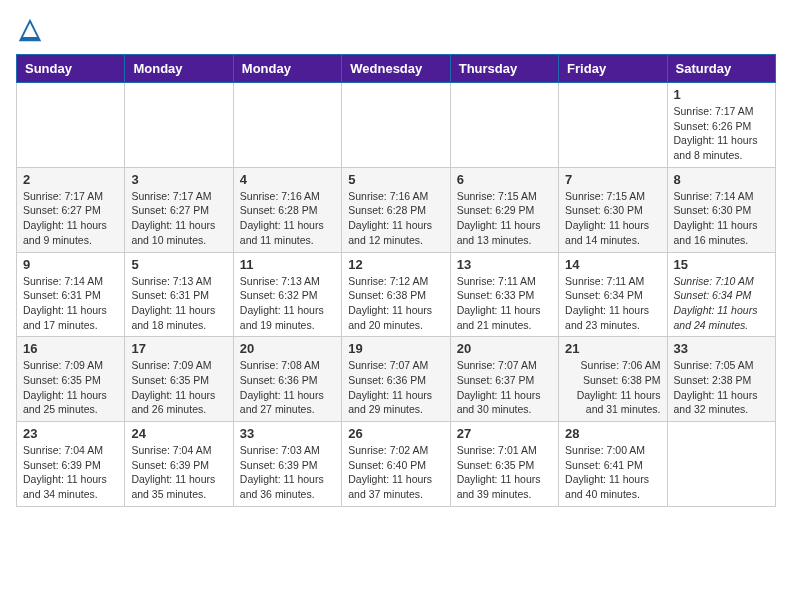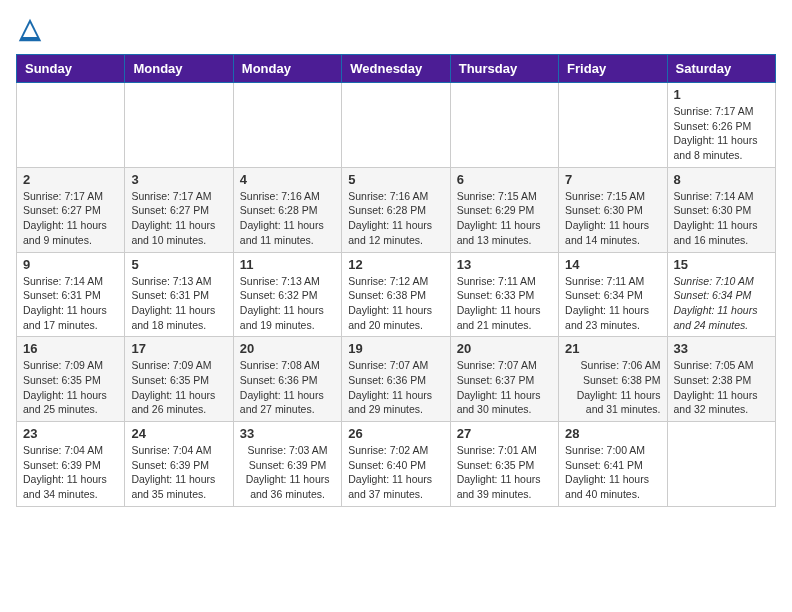--- a/index.html
+++ b/index.html
@@ -276,21 +276,21 @@
 Daylight: 11 hours and 34 minutes.</div>
         </td>
         <td>
           <span class="day-number">24</span>
           <div class="day-info" style="white-space: pre-line;">Sunrise: 7:04 AM
 Sunset: 6:39 PM
 Daylight: 11 hours and 35 minutes.</div>
         </td>
         <td>
           <span class="day-number">33</span>
-          <div class="day-info" style="white-space: pre-line; text-align: center;">Sunrise: 7:03 AM
+          <div class="day-info" style="white-space: pre-line;">Sunrise: 7:03 AM
 Sunset: 6:39 PM
 Daylight: 11 hours and 36 minutes.</div>
         </td>
         <td>
           <span class="day-number">26</span>
           <div class="day-info" style="white-space: pre-line;">Sunrise: 7:02 AM
 Sunset: 6:40 PM
 Daylight: 11 hours and 37 minutes.</div>
         </td>
         <td>

